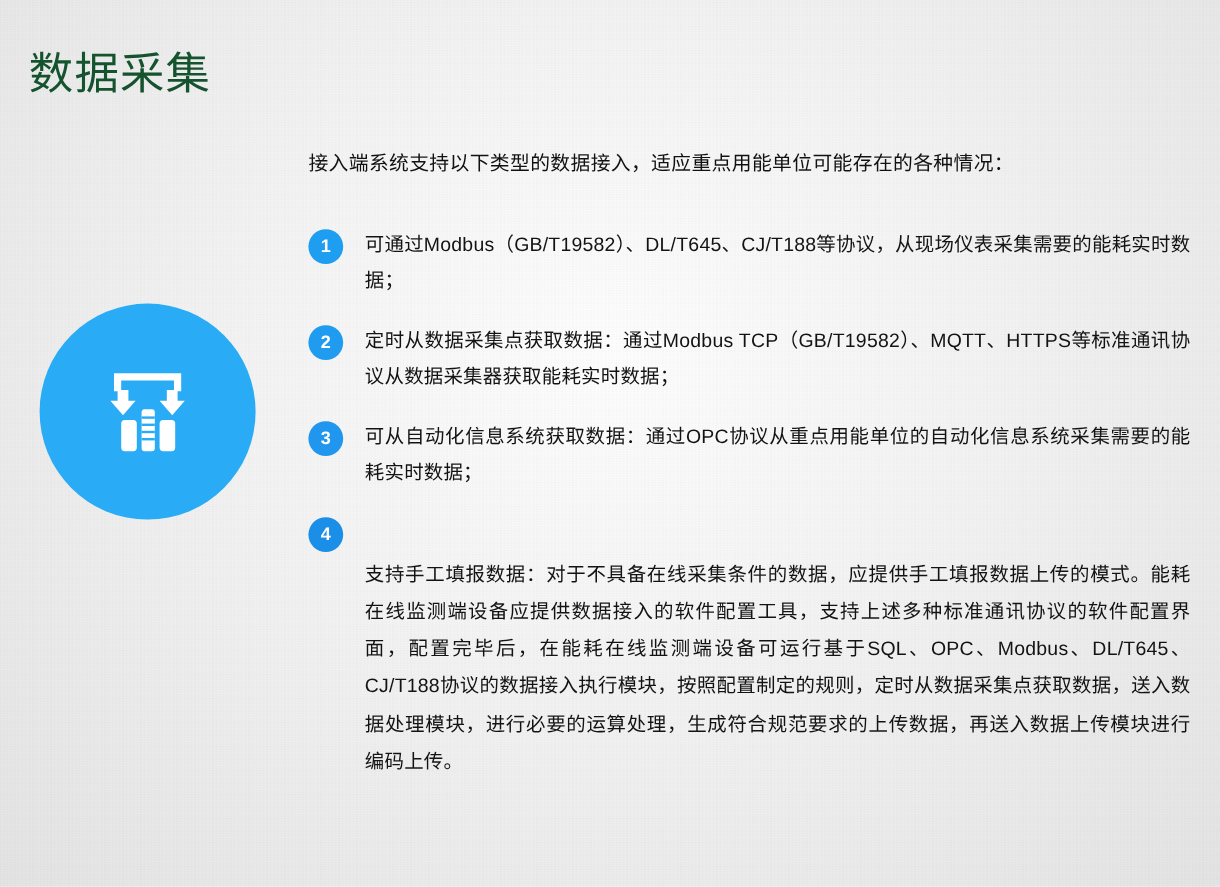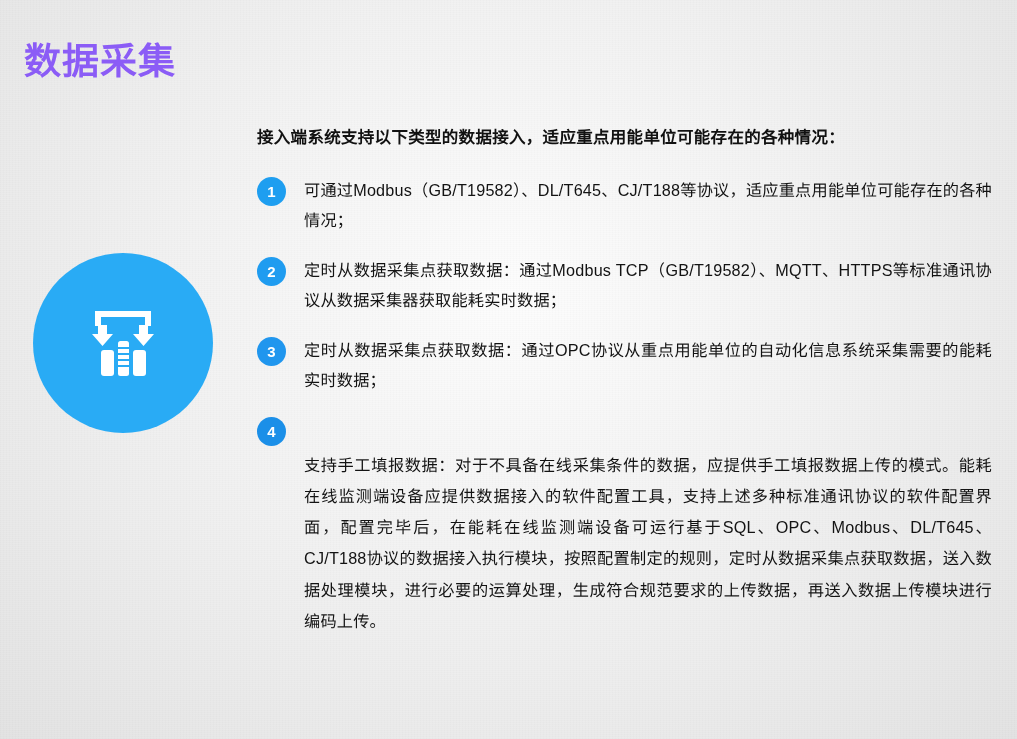--- a/index.html
+++ b/index.html
@@ -31,22 +31,22 @@
     position: relative;
     width: 1017px;
     height: 739px;
   }
 
   .page-title {
     position: absolute;
     left: 24px;
     top: 17px;
     font-size: 37px;
-    font-weight: bold;
-    color: #8b5cf6;
+    font-weight: normal;
+    color: #14532d;
     letter-spacing: 1px;
     line-height: 1.1;
     white-space: nowrap;
   }
 
   .icon-circle {
     position: absolute;
     left: 33px;
     top: 253px;
     width: 180px;
@@ -64,25 +64,25 @@
 
   .content {
     position: absolute;
     left: 257px;
     top: 125px;
     width: 735px;
   }
 
   .lead {
     font-size: 16.5px;
-    font-weight: bold;
+    font-weight: normal;
     color: #111;
     letter-spacing: 0.3px;
     line-height: 1.5;
-    margin-bottom: 26px;
+    margin-bottom: 40px;
   }
 
   .item {
     display: flex;
     align-items: flex-start;
     margin-bottom: 20px;
   }
   .item:last-child { margin-bottom: 0; }
 
   .bullet {
@@ -139,31 +139,31 @@
       <rect x="43" y="70" width="11" height="2" fill="#29abf5"></rect>
     </svg>
   </div>
 
   <div class="content">
 
     <div class="lead">接入端系统支持以下类型的数据接入，适应重点用能单位可能存在的各种情况：</div>
 
     <div class="item item-1">
       <div class="bullet b1">1</div>
-      <div class="item-text">可通过Modbus（GB/T19582）、DL/T645、CJ/T188等协议，适应重点用能单位可能存在的各种情况；</div>
+      <div class="item-text">可通过Modbus（GB/T19582）、DL/T645、CJ/T188等协议，从现场仪表采集需要的能耗实时数据；</div>
     </div>
 
     <div class="item item-2">
       <div class="bullet b2">2</div>
       <div class="item-text">定时从数据采集点获取数据：通过Modbus TCP（GB/T19582）、MQTT、HTTPS等标准通讯协议从数据采集器获取能耗实时数据；</div>
     </div>
 
     <div class="item item-3">
       <div class="bullet b3">3</div>
-      <div class="item-text">定时从数据采集点获取数据：通过OPC协议从重点用能单位的自动化信息系统采集需要的能耗实时数据；</div>
+      <div class="item-text">可从自动化信息系统获取数据：通过OPC协议从重点用能单位的自动化信息系统采集需要的能耗实时数据；</div>
     </div>
 
     <div class="item item-4">
       <div class="bullet b4">4</div>
       <div class="item-text">支持手工填报数据：对于不具备在线采集条件的数据，应提供手工填报数据上传的模式。能耗在线监测端设备应提供数据接入的软件配置工具，支持上述多种标准通讯协议的软件配置界面，配置完毕后，在能耗在线监测端设备可运行基于SQL、OPC、Modbus、DL/T645、CJ/T188协议的数据接入执行模块，按照配置制定的规则，定时从数据采集点获取数据，送入数据处理模块，进行必要的运算处理，生成符合规范要求的上传数据，再送入数据上传模块进行编码上传。</div>
     </div>
 
   </div>
 </div>
 

